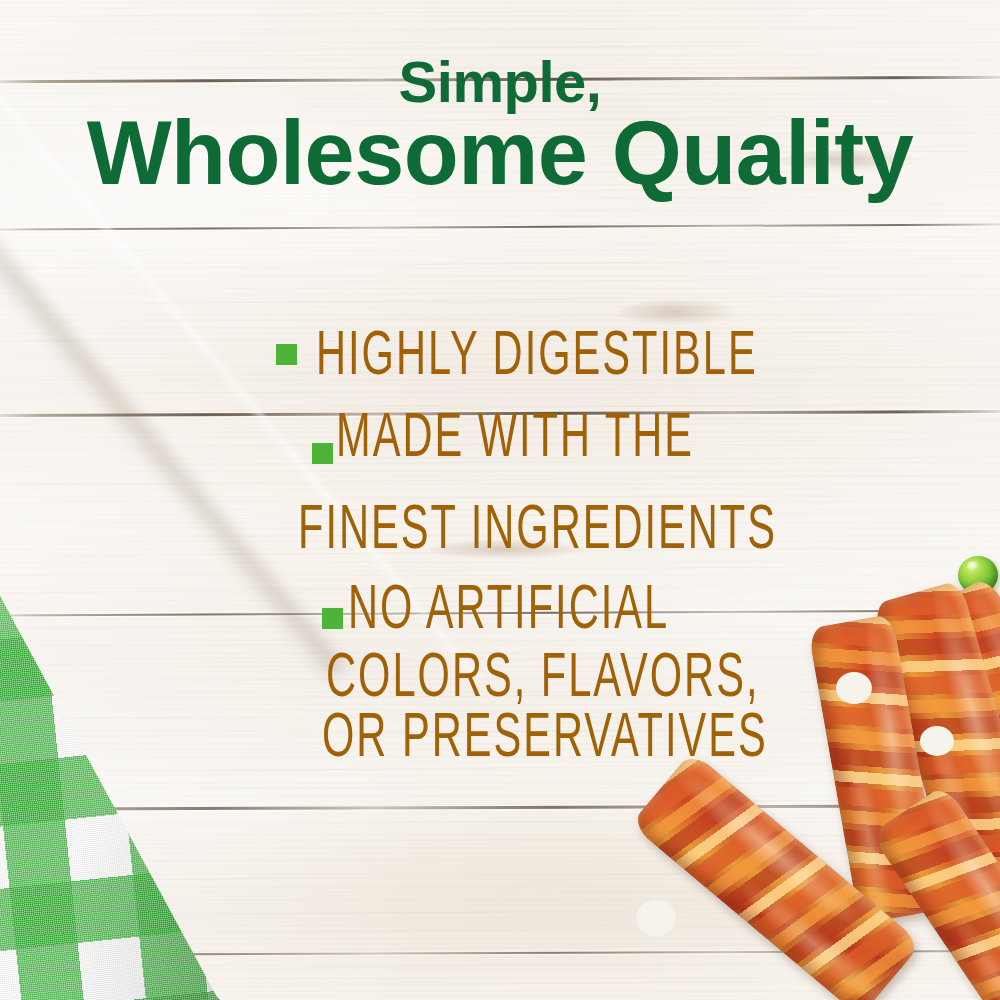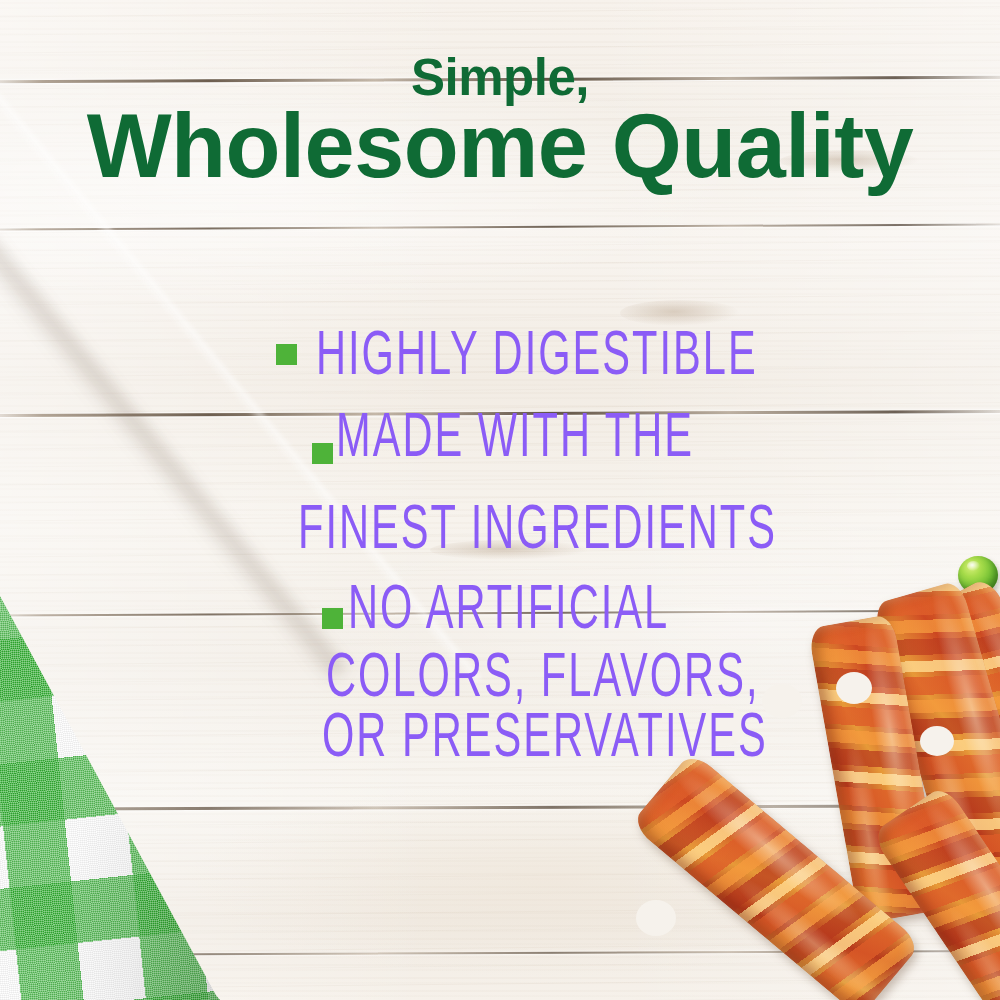--- a/index.html
+++ b/index.html
@@ -294,33 +294,33 @@
   }
   .headline .h-line {
     display: block;
     color: #0f6b35;
     font-family: "Liberation Sans", sans-serif;
     font-weight: 700;
     letter-spacing: -0.5px;
     line-height: 0.96;
     white-space: nowrap;
   }
-  .headline .h1 { font-size: 51px; }
+  .headline .h1 { font-size: 58px; }
   .headline .h2 { font-size: 90px; transform: scaleX(1.0); }
 
   .bullets {
     position: absolute;
     left: 250px;
     top: 300px;
     width: 520px;
     z-index: 30;
   }
   .bullet-block {
     position: relative;
-    color: #8b5cf6;
+    color: #a16207;
     font-family: "Liberation Sans Narrow", "Liberation Sans", sans-serif;
     font-weight: 400;
     text-transform: uppercase;
   }
   .bline {
     display: block;
     white-space: nowrap;
     font-size: 52px;
     line-height: 1.0;
     letter-spacing: 2.5px;

